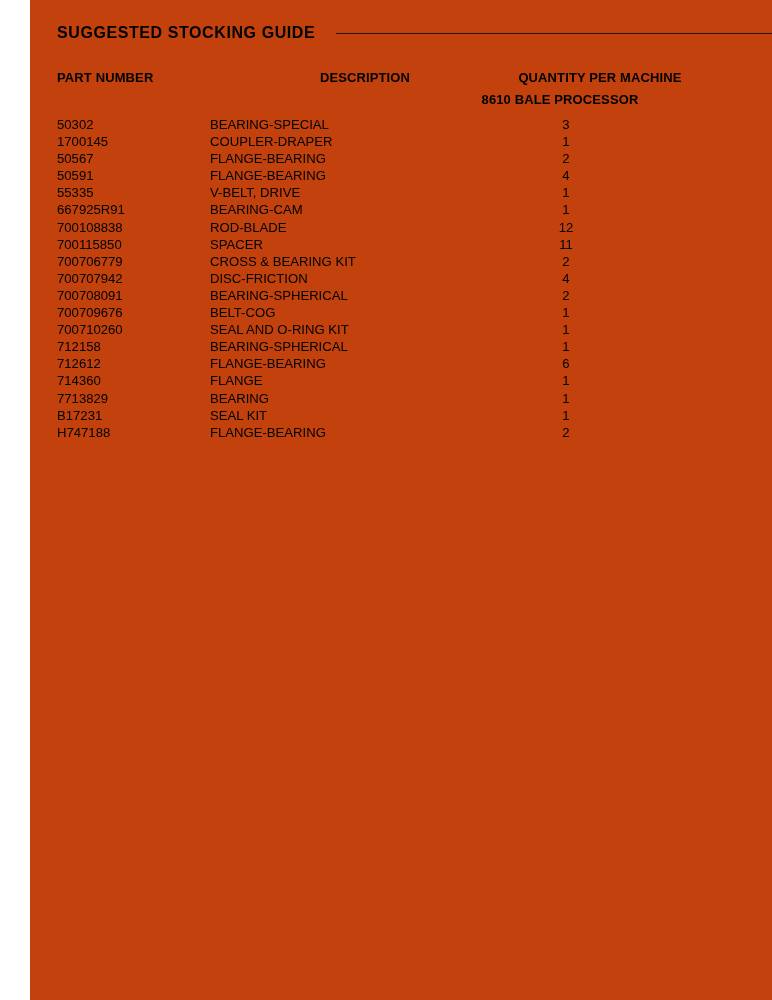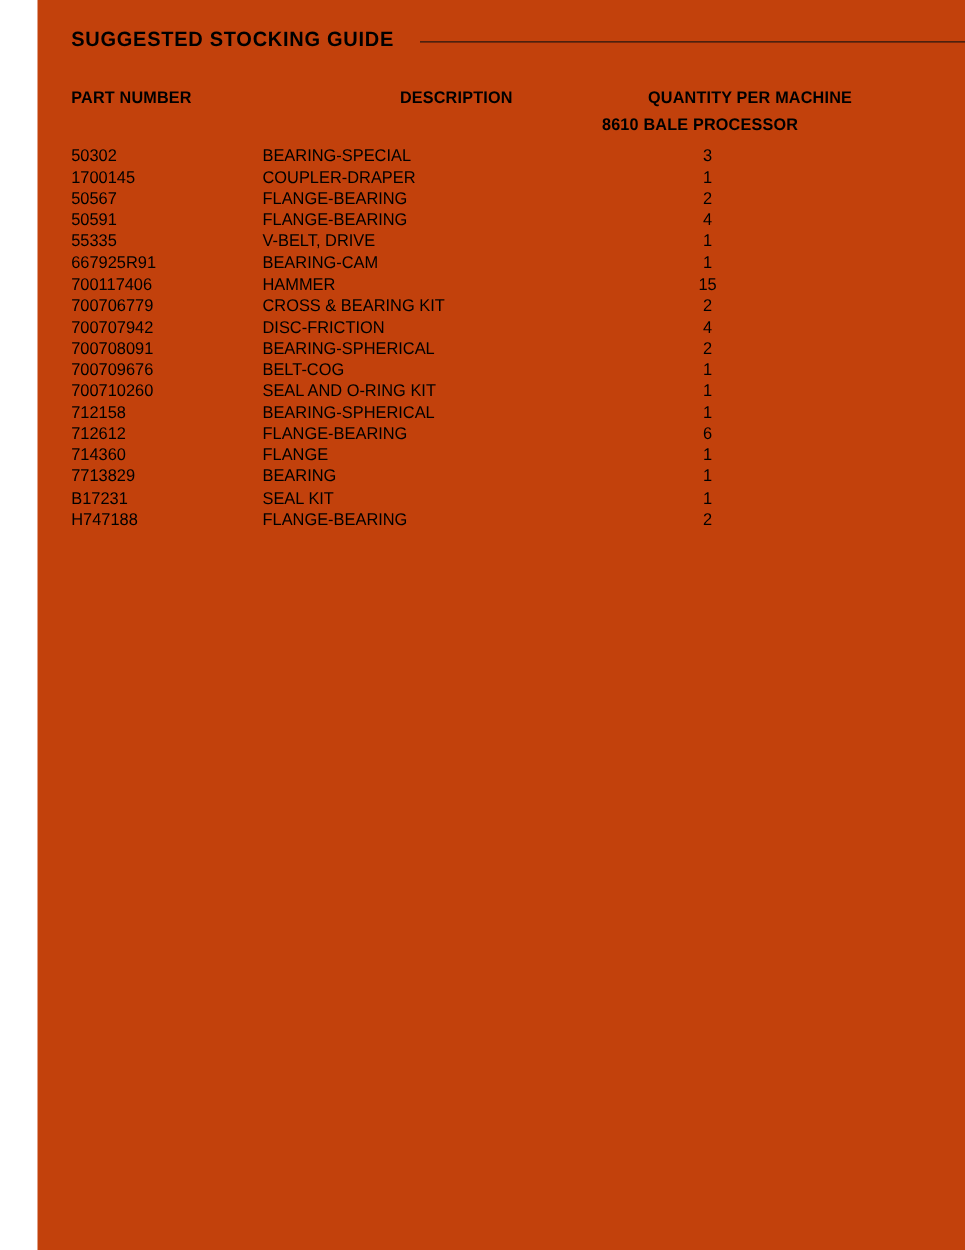--- a/index.html
+++ b/index.html
@@ -178,23 +178,28 @@
         <div class="cell cell-part">55335</div>
         <div class="cell cell-desc">V-BELT, DRIVE</div>
         <div class="cell cell-qty">1</div>
       </div>
       <div class="row">
         <div class="cell cell-part">667925R91</div>
         <div class="cell cell-desc">BEARING-CAM</div>
         <div class="cell cell-qty">1</div>
       </div>
       <div class="row">
-        <div class="cell cell-part">700117406</div>
-        <div class="cell cell-desc">HAMMER</div>
-        <div class="cell cell-qty">15</div>
+        <div class="cell cell-part">700108838</div>
+        <div class="cell cell-desc">ROD-BLADE</div>
+        <div class="cell cell-qty">12</div>
+      </div>
+      <div class="row">
+        <div class="cell cell-part">700115850</div>
+        <div class="cell cell-desc">SPACER</div>
+        <div class="cell cell-qty">11</div>
       </div>
       <div class="row">
         <div class="cell cell-part">700706779</div>
         <div class="cell cell-desc">CROSS &amp; BEARING KIT</div>
         <div class="cell cell-qty">2</div>
       </div>
       <div class="row">
         <div class="cell cell-part">700707942</div>
         <div class="cell cell-desc">DISC-FRICTION</div>
         <div class="cell cell-qty">4</div>

